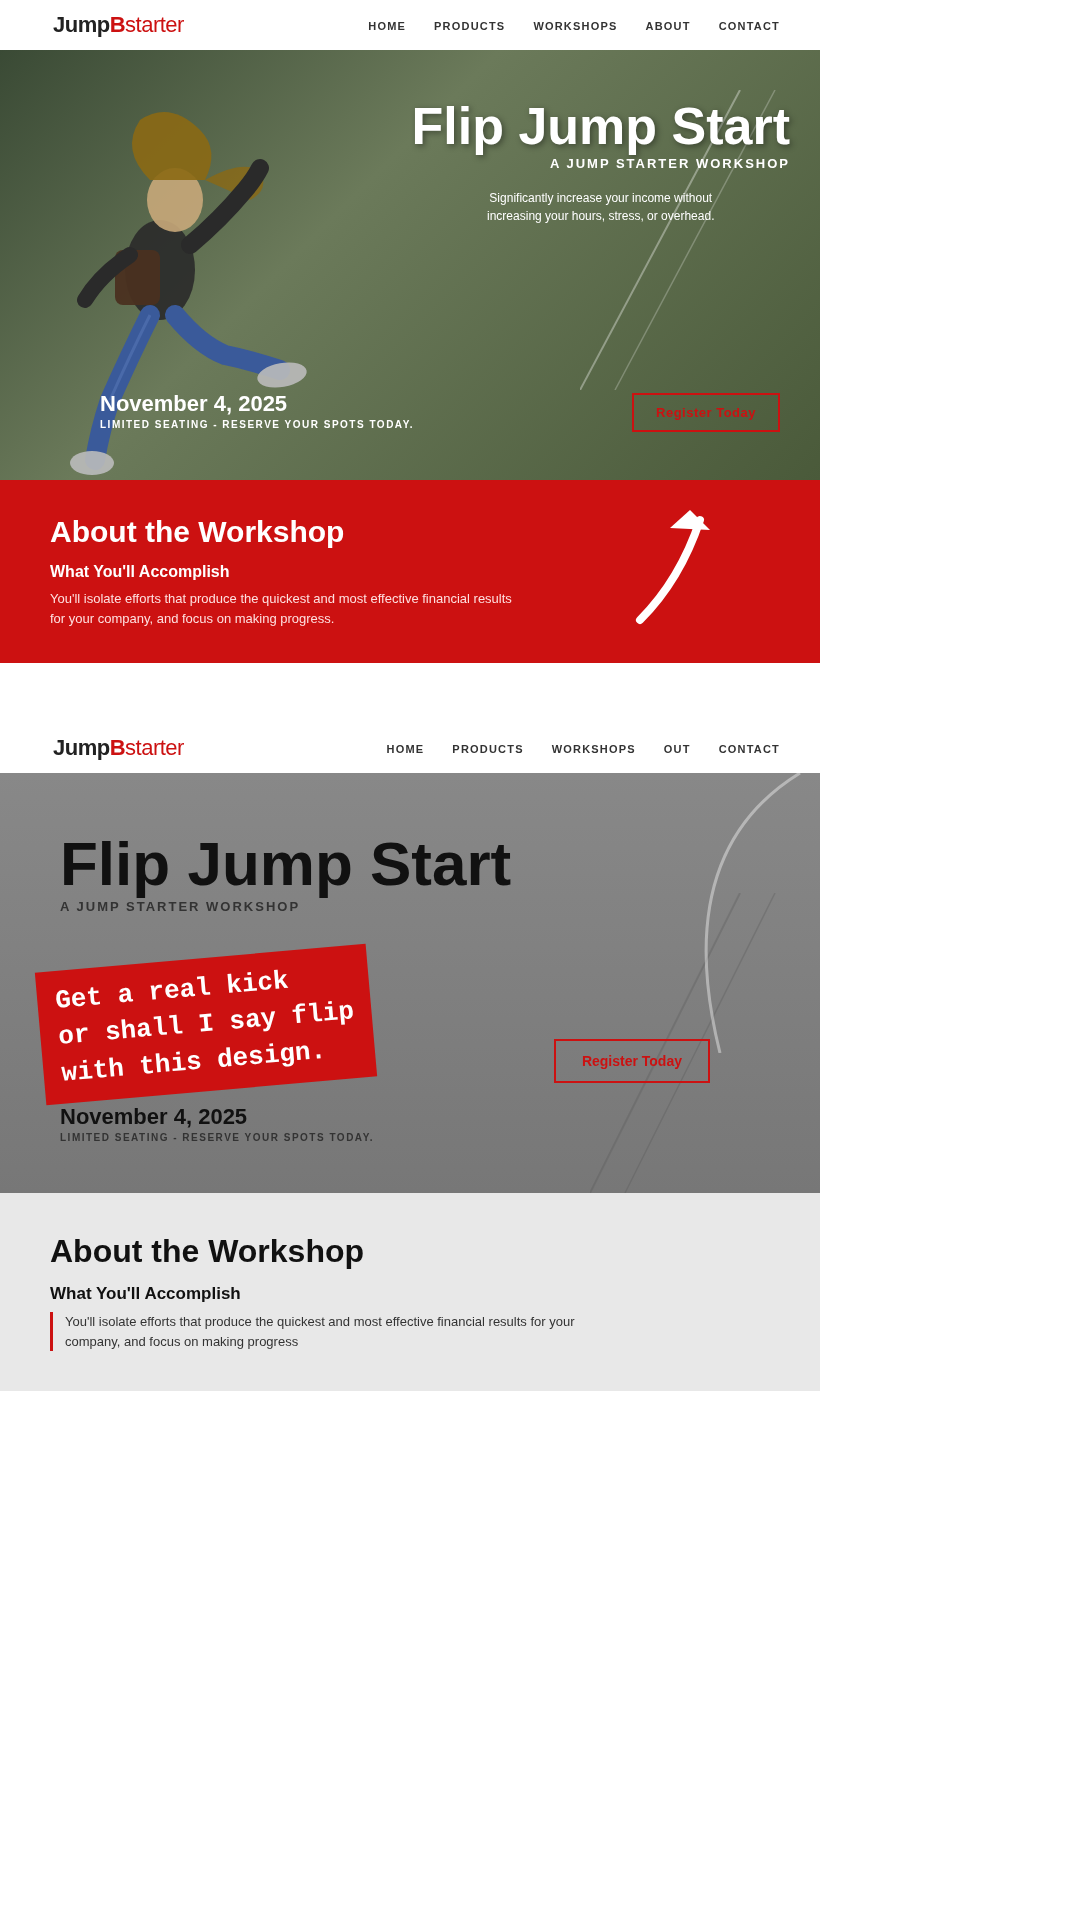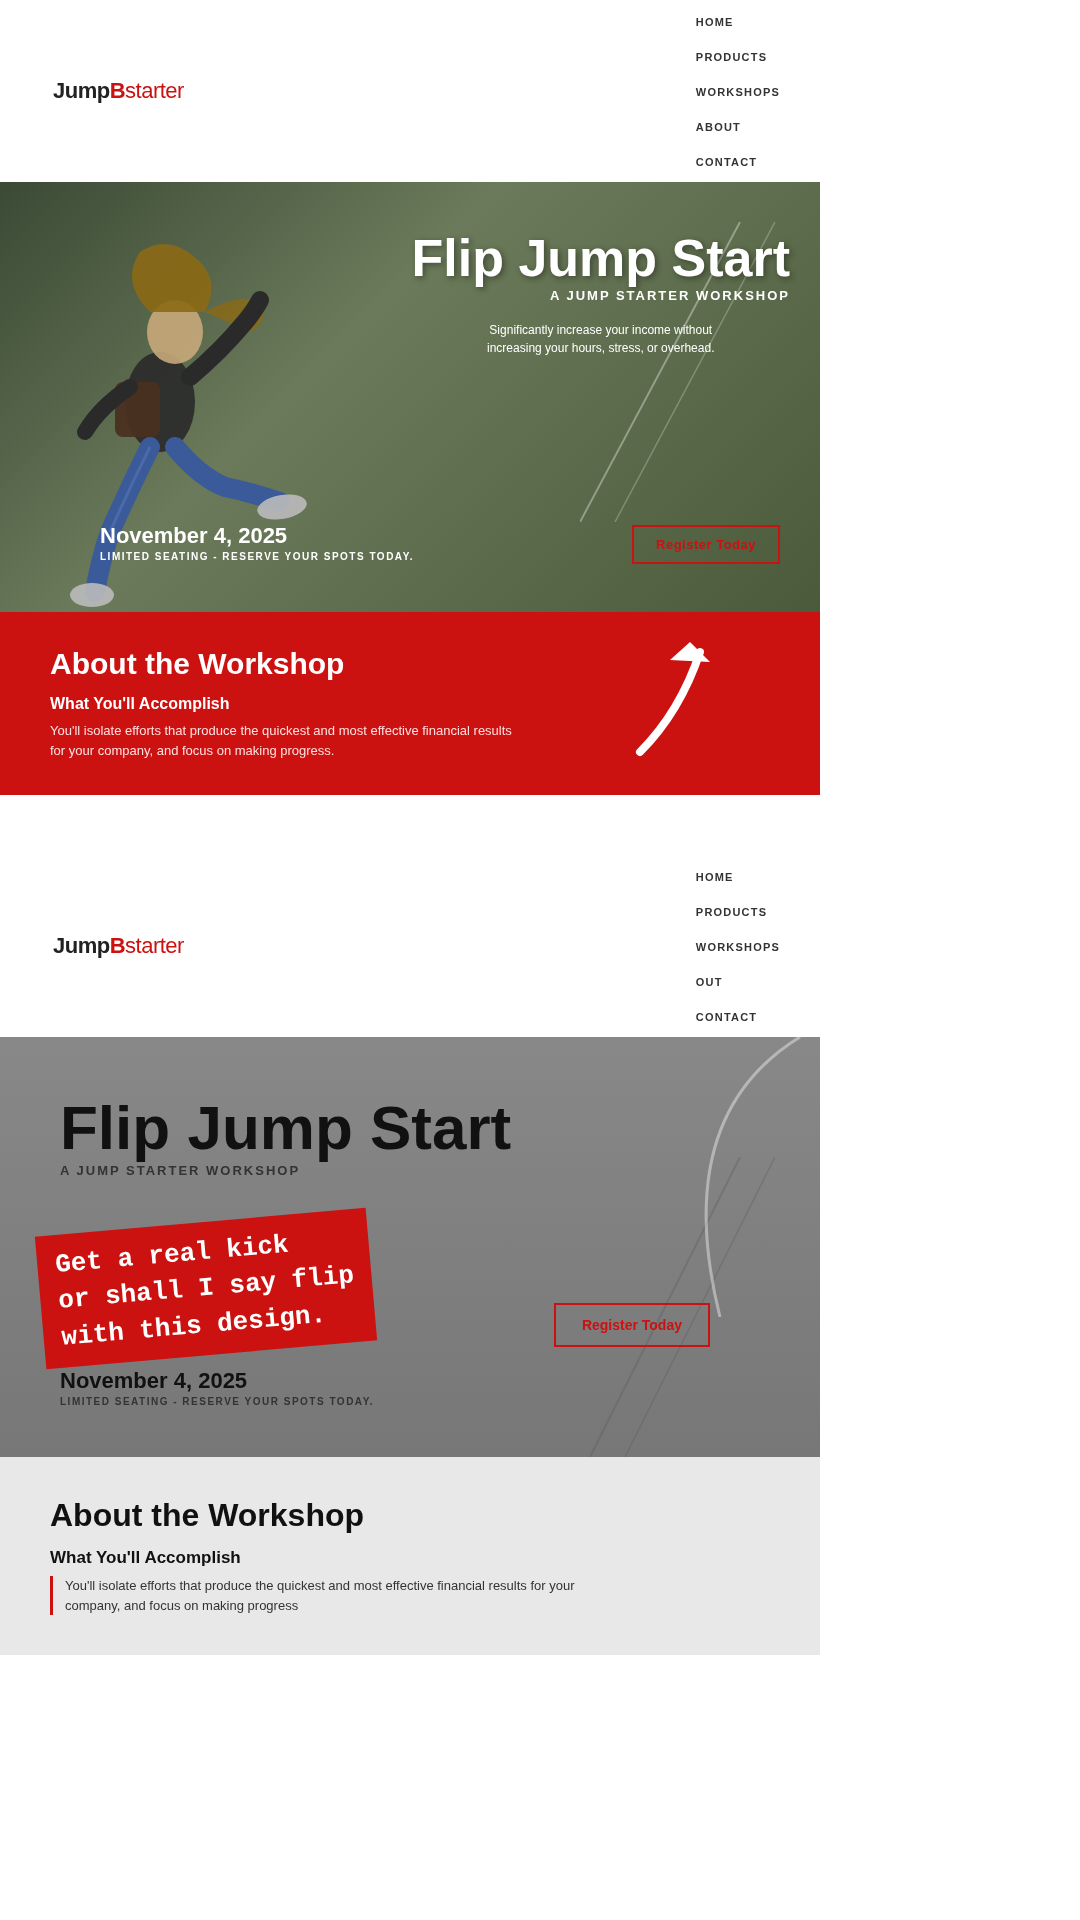--- a/index.html
+++ b/index.html
@@ -28,23 +28,22 @@
       font-size: 22px;
       font-weight: 400;
       color: #222;
       letter-spacing: -0.5px;
     }
     .logo span.logo-jump { color: #222; font-weight: 700; }
     .logo span.logo-b { color: #cc1111; font-weight: 900; }
     .logo span.logo-starter { color: #cc1111; font-weight: 400; }
     .nav-links {
       display: flex;
-      gap: 17px;
+      gap: 28px;
       list-style: none;
-      flex-direction: column;
     }
     .nav-links li a {
       text-decoration: none;
       font-size: 11px;
       font-weight: 700;
       letter-spacing: 1.2px;
       color: #333;
       text-transform: uppercase;
     }
 

